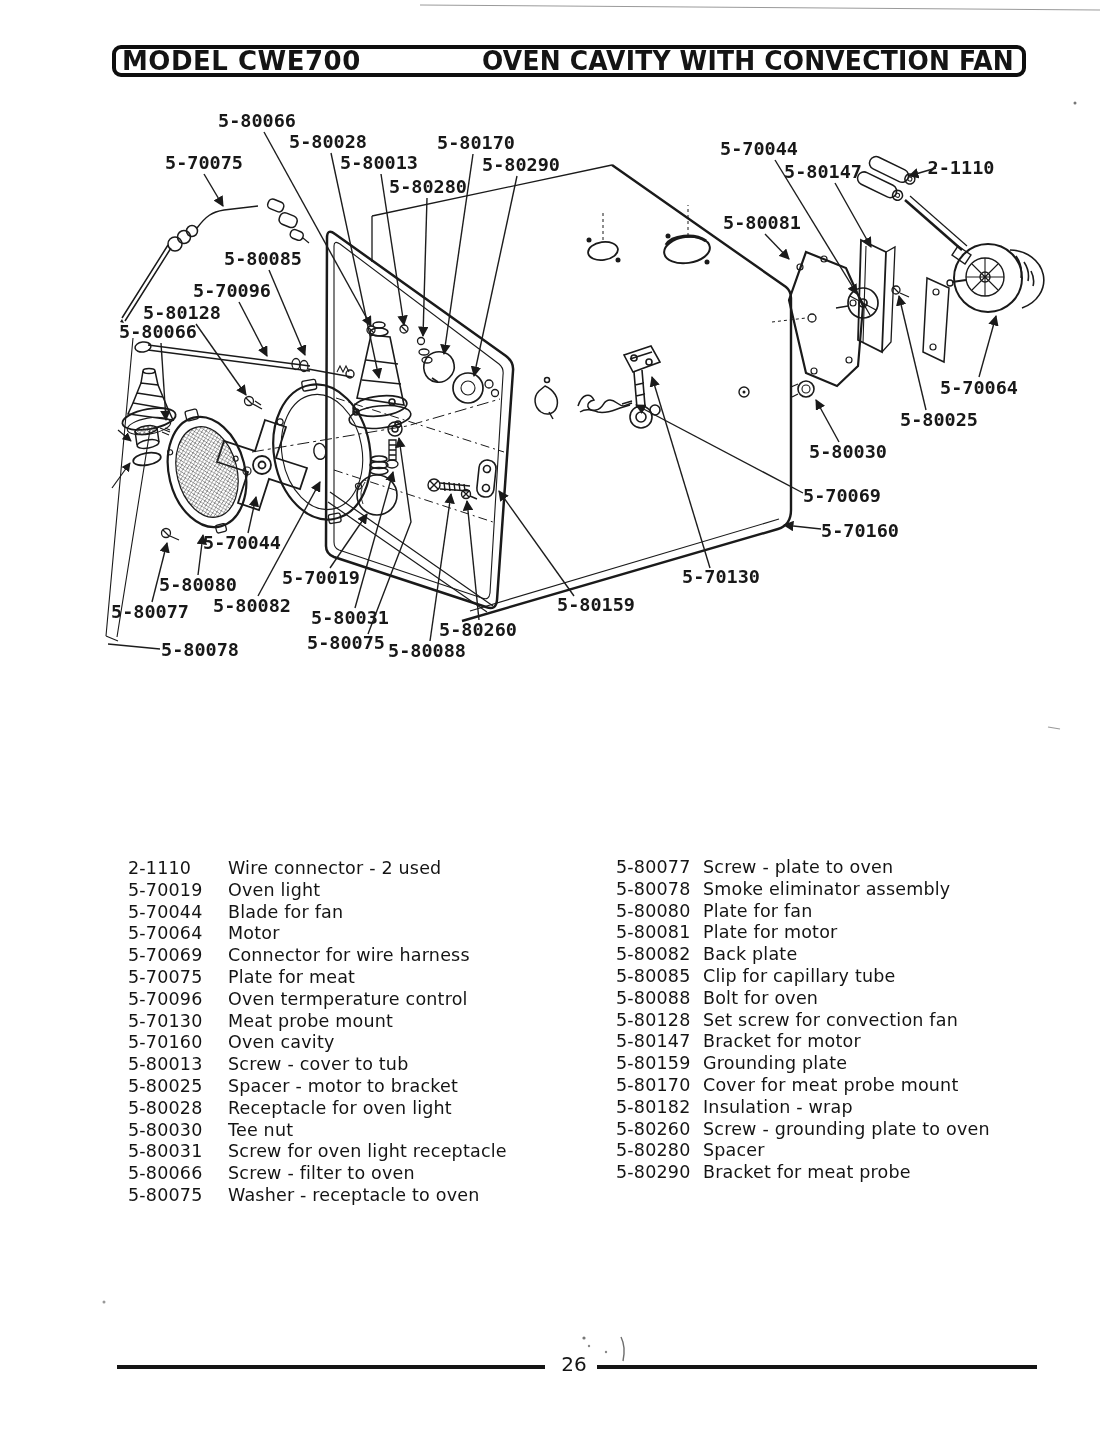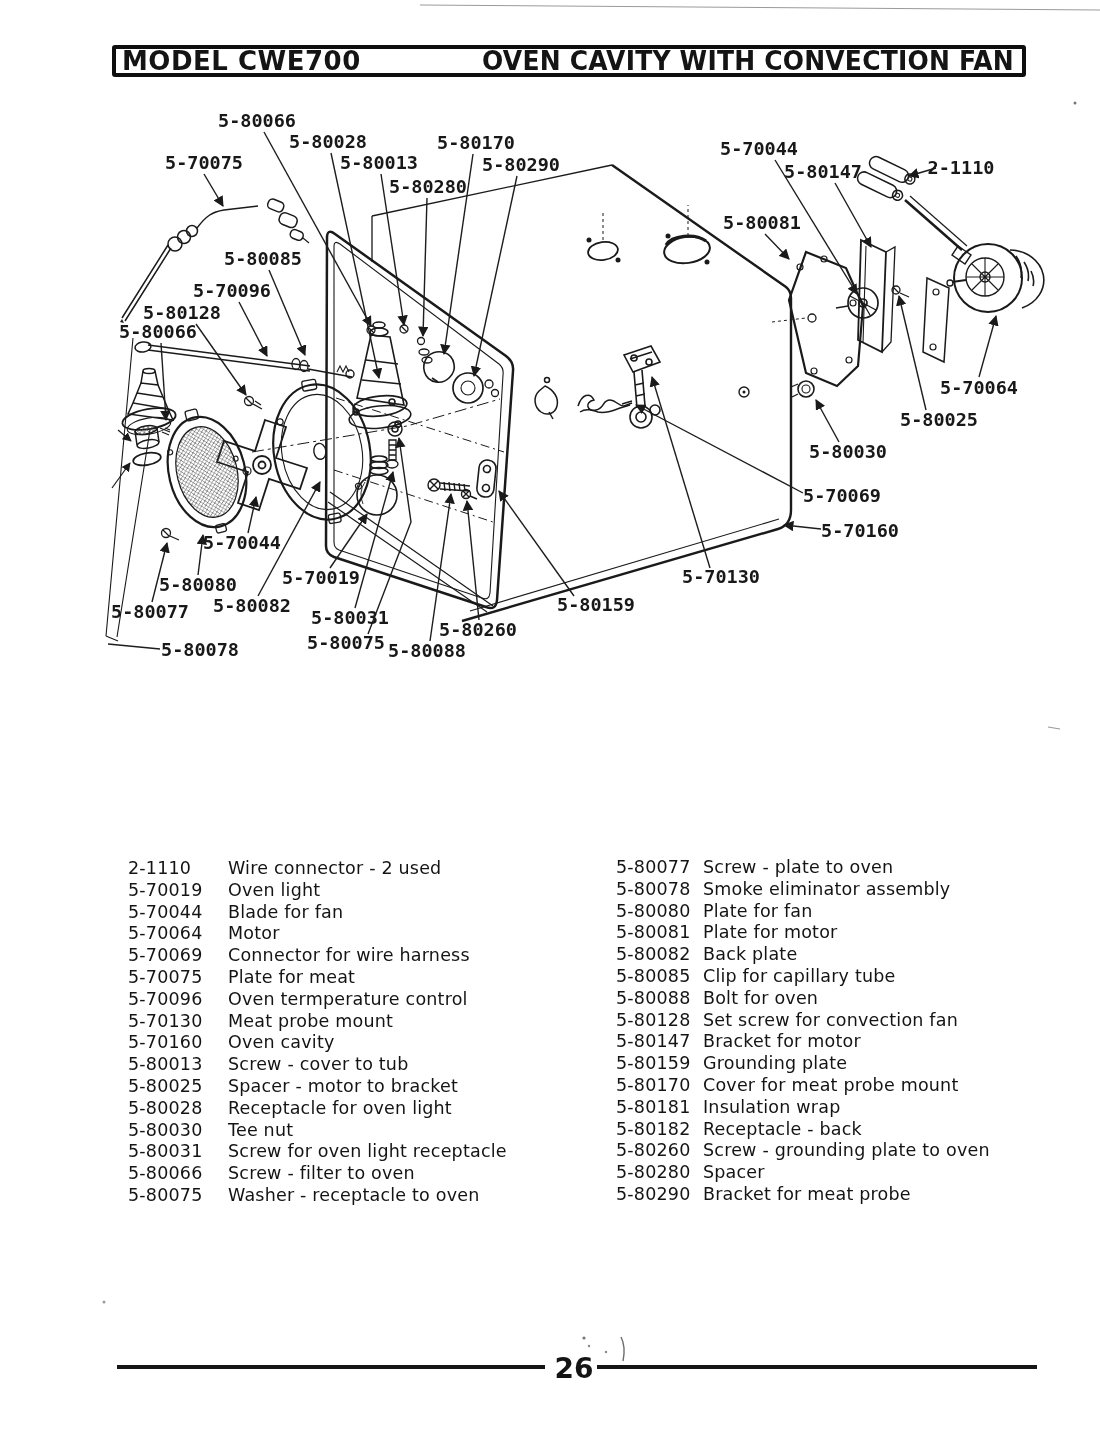--- a/index.html
+++ b/index.html
@@ -4,40 +4,40 @@
 <style>
   html,body{margin:0;padding:0;background:#ffffff;}
   .page{position:relative;width:1100px;height:1440px;background:#ffffff;overflow:hidden;
         font-family:"DejaVu Sans",sans-serif;color:#141414;}
   svg#diagram-svg{position:absolute;left:0;top:0;z-index:1;}
   .callout{font-family:"DejaVu Sans Mono",monospace;font-size:18.5px;font-weight:bold;
            fill:#181818;text-anchor:middle;}
   .leader{fill:none;stroke:#1d1d1d;stroke-width:1.4;}
   
   .header-box{position:absolute;left:112px;top:45px;width:914px;height:32px;box-sizing:border-box;
-              border:4px solid #0e0e0e;border-radius:3px;display:flex;align-items:center;
+              border:4px solid #0e0e0e;border-radius:9px;display:flex;align-items:center;
               justify-content:space-between;padding:0 8px 0 6px;background:#fff;z-index:2;}
   .header-box .model{font-size:26px;font-weight:bold;letter-spacing:0.5px;white-space:nowrap;
                      transform:scaleY(1.05);}
   .header-box .title{font-size:25px;font-weight:bold;letter-spacing:0.2px;white-space:nowrap;
                      transform:scaleY(1.05);}
   
   .parts-col{position:absolute;z-index:2;}
   .parts-left{left:128px;top:858px;}
   .parts-right{left:616px;top:857px;}
   .part-row{display:flex;height:21.8px;align-items:baseline;font-size:17.5px;letter-spacing:0.2px;}
   .parts-left .part-num{width:100px;}
   .parts-right .part-num{width:87px;}
   .part-desc{white-space:nowrap;}
   
   .rule{position:absolute;top:1365px;height:4px;background:#151515;z-index:2;}
   .rule-left{left:117px;width:428px;}
   .rule-right{left:597px;width:440px;}
   .page-num{position:absolute;left:551px;top:1352px;width:46px;text-align:center;
-            font-size:28px;font-weight:bold;z-index:2;}
+            font-size:20px;font-weight:normal;z-index:2;}
 </style>
 </head>
 <body>
 
 <div class="page">
 
   <svg id="diagram-svg" width="1100" height="1440" viewBox="0 0 1100 1440">
     <defs>
       <marker id="arrowhead" viewBox="0 0 10 10" refX="9" refY="5" markerWidth="7.5" markerHeight="7.5" orient="auto-start-reverse">
         <path d="M0,0 L10,5 L0,10 z" fill="#1a1a1a"></path>
@@ -481,26 +481,22 @@
       </div>
       <div class="part-row">
         <span class="part-num">5-80159</span>
         <span class="part-desc">Grounding plate</span>
       </div>
       <div class="part-row">
         <span class="part-num">5-80170</span>
         <span class="part-desc">Cover for meat probe mount</span>
       </div>
       <div class="part-row">
-        <span class="part-num">5-80181</span>
-        <span class="part-desc">Insulation wrap</span>
-      </div>
-      <div class="part-row">
         <span class="part-num">5-80182</span>
-        <span class="part-desc">Receptacle - back</span>
+        <span class="part-desc">Insulation - wrap</span>
       </div>
       <div class="part-row">
         <span class="part-num">5-80260</span>
         <span class="part-desc">Screw - grounding plate to oven</span>
       </div>
       <div class="part-row">
         <span class="part-num">5-80280</span>
         <span class="part-desc">Spacer</span>
       </div>
       <div class="part-row">

